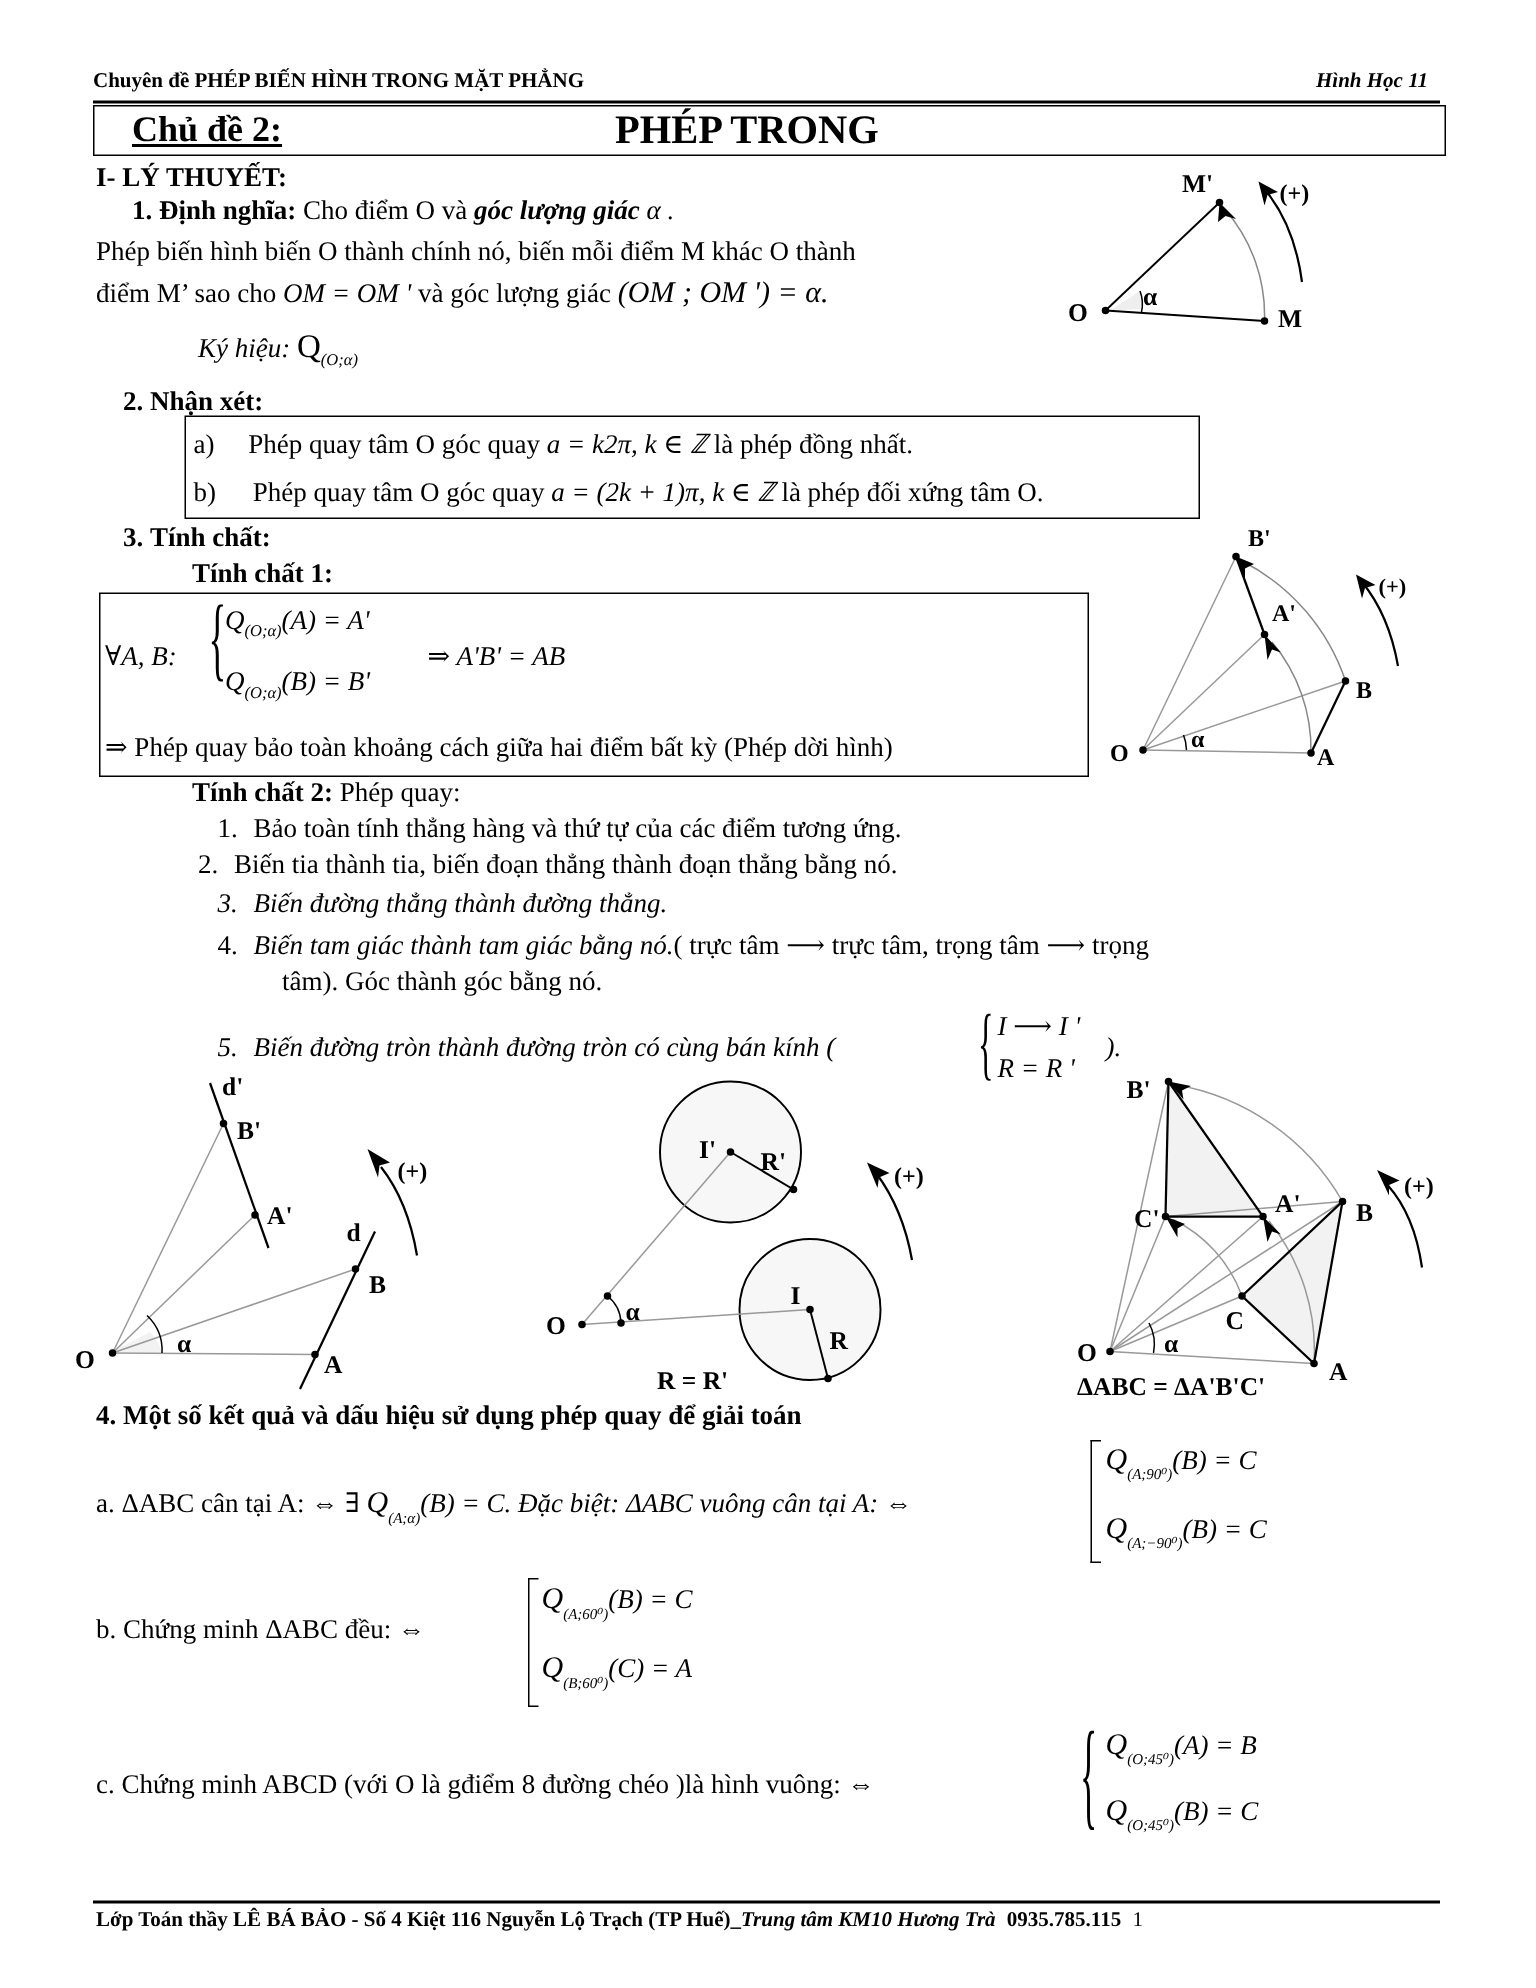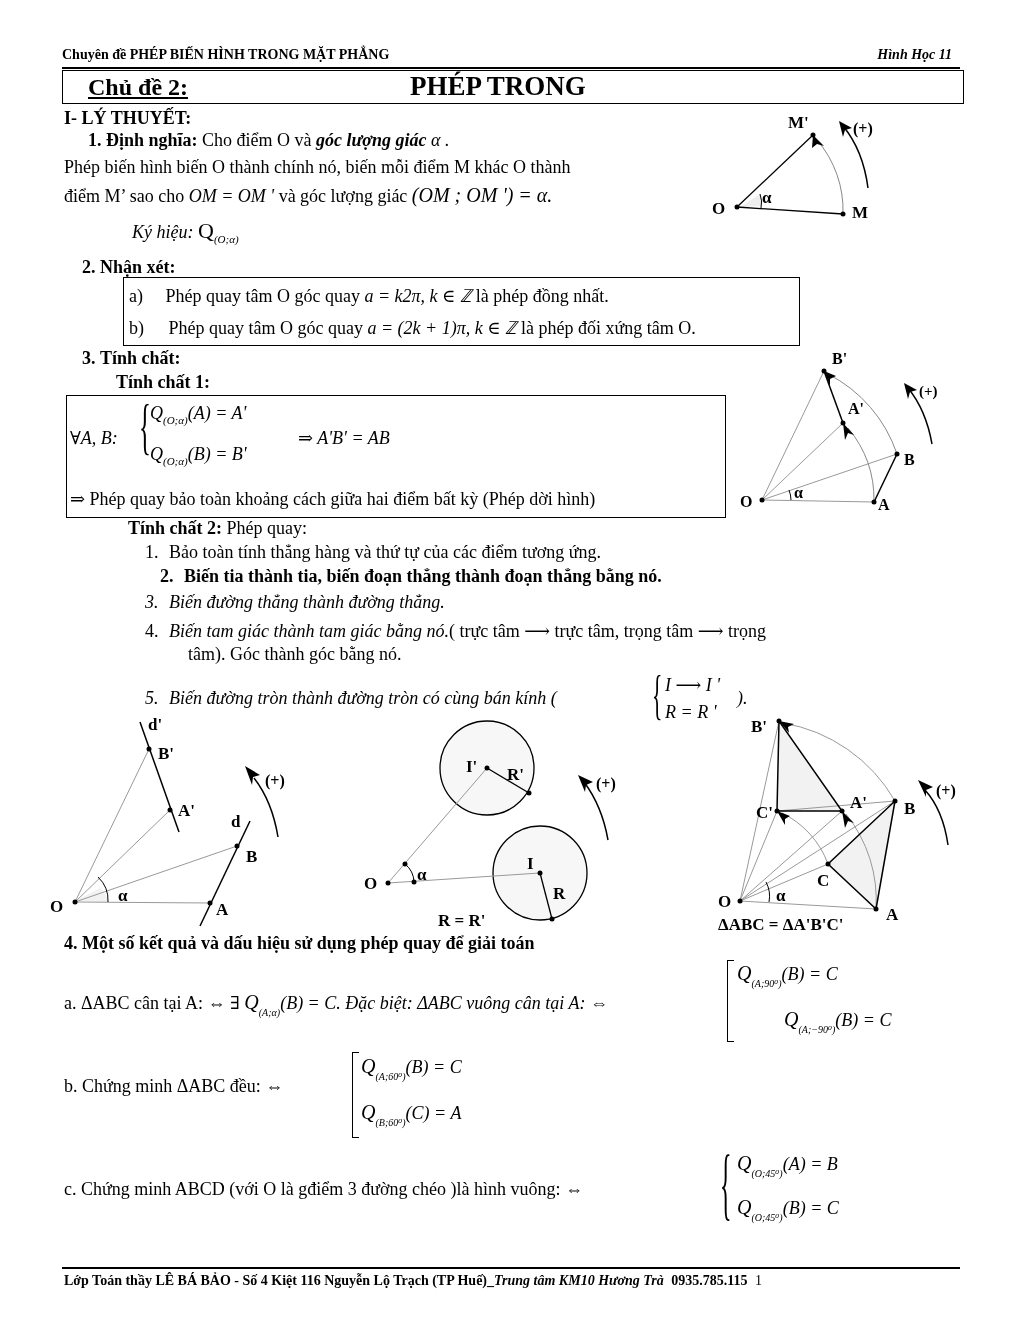--- a/index.html
+++ b/index.html
@@ -88,31 +88,31 @@
   <span>b)</span>
   <span style="margin-left:20px;">Phép quay tâm O góc quay</span>
   <span class="it">a = (2k + 1)π, k ∈ ℤ</span>
   <span>là phép đối xứng tâm O.</span>
 </div>
 
 <div class="abs txt" style="left:82px;top:348px;">
   <span class="b">3.</span>
   <span class="b u">Tính chất:</span>
 </div>
-<div class="abs txt b" style="left:116px;top:372px;text-align:center;">Tính chất 1:</div>
+<div class="abs txt b" style="left:128px;top:372px;text-align:center;">Tính chất 1:</div>
 <div class="box" style="left:66px;top:395px;width:660px;height:123px;"></div>
 <div class="abs txt it" style="left:70px;top:427px;">∀A, B:</div>
 <div class="abs" style="left:139px;top:395px;font-size:62px;font-weight:100;line-height:1;transform:scaleX(0.4);transform-origin:left;">{</div>
 <div class="abs txt it" style="left:150px;top:403px;">
   <span>Q</span><span class="sub">(O;α)</span><span>(A) = A'</span>
 </div>
 <div class="abs txt it" style="left:150px;top:444px;">
   <span>Q</span><span class="sub">(O;α)</span><span>(B) = B'</span>
 </div>
-<div class="abs txt it" style="left:298px;top:427px;text-align:right;">⇒ A'B' = AB</div>
+<div class="abs txt it" style="left:285px;top:427px;text-align:right;">⇒ A'B' = AB</div>
 <div class="abs txt" style="left:70px;top:488px;">⇒  Phép quay bảo toàn khoảng cách giữa hai điểm bất kỳ (Phép dời hình)</div>
 
 <svg style="position:absolute;left:732px;top:348px;" width="230" height="170">
   <line x1="30" y1="152" x2="92" y2="23" stroke="#999"></line>
   <line x1="30" y1="152" x2="111" y2="75" stroke="#999"></line>
   <line x1="30" y1="152" x2="165" y2="106" stroke="#999"></line>
   <line x1="30" y1="152" x2="142" y2="154" stroke="#999"></line>
   <line x1="92" y1="23" x2="111" y2="75" stroke="#000" stroke-width="1.5"></line>
   <line x1="142" y1="154" x2="165" y2="106" stroke="#000" stroke-width="1.5"></line>
   <path d="M142,154 A112,112 0 0 0 116,80" fill="none" stroke="#888"></path>
@@ -137,21 +137,21 @@
 </svg>
 
 <div class="abs txt" style="left:128px;top:518px;">
   <span class="b">Tính chất 2:</span>
   <span>Phép quay:</span>
 </div>
 <div class="abs txt" style="left:145px;top:542px;">
   <span>1.</span>
   <span style="margin-left:6px;">Bảo toàn tính thẳng hàng và thứ tự của các điểm tương ứng.</span>
 </div>
-<div class="abs txt" style="left:160px;top:566px;font-weight:bold;">
+<div class="abs txt" style="left:132px;top:566px;">
   <span>2.</span>
   <span style="margin-left:6px;">Biến tia thành tia, biến đoạn thẳng thành đoạn thẳng bằng nó.</span>
 </div>
 <div class="abs txt it" style="left:145px;top:592px;">
   <span>3.</span>
   <span style="margin-left:6px;">Biến đường thẳng thành đường thẳng.</span>
 </div>
 <div class="abs txt" style="left:145px;top:620px;">
   <span>4.</span>
   <span class="it" style="margin-left:6px;">Biến tam giác thành tam giác bằng nó.</span><span>( trực tâm ⟶ trực tâm, trọng tâm ⟶ trọng</span>
@@ -263,34 +263,34 @@
 <div class="abs sec u" style="left:64px;top:933px;">4. Một số kết quả và dấu hiệu sử dụng phép quay để giải toán</div>
 
 <div class="abs txt" style="left:64px;top:991px;">
   <span>a. ΔABC cân tại A: ⇔ ∃</span>
   <span class="it" style="font-size:20px;">Q</span><span class="sub2">(A;α)</span><span class="it">(B) = C. Đặc biệt: ΔABC vuông cân tại A: ⇔</span>
 </div>
 <div class="bracket" style="left:727px;top:960px;height:80px;"></div>
 <div class="abs txt it" style="left:737px;top:962px;">
   <span style="font-size:20px;">Q</span><span class="sub2">(A;90⁰)</span><span>(B) = C</span>
 </div>
-<div class="abs txt it" style="left:737px;top:1008px;margin-left:47px;">
+<div class="abs txt it" style="left:737px;top:1008px;">
   <span style="font-size:20px;">Q</span><span class="sub2">(A;−90⁰)</span><span>(B) = C</span>
 </div>
 
 <div class="abs txt" style="left:64px;top:1076px;">b. Chứng minh ΔABC đều:  ⇔</div>
 <div class="bracket" style="left:352px;top:1052px;height:84px;"></div>
 <div class="abs txt it" style="left:361px;top:1055px;">
   <span style="font-size:20px;">Q</span><span class="sub2">(A;60⁰)</span><span>(B) = C</span>
 </div>
 <div class="abs txt it" style="left:361px;top:1101px;">
   <span style="font-size:20px;">Q</span><span class="sub2">(B;60⁰)</span><span>(C) = A</span>
 </div>
 
-<div class="abs txt" style="left:64px;top:1179px;">c. Chứng minh ABCD (với O là gđiểm 3 đường chéo )là hình vuông:  ⇔</div>
+<div class="abs txt" style="left:64px;top:1179px;">c. Chứng minh ABCD (với O là gđiểm 8 đường chéo )là hình vuông:  ⇔</div>
 <div class="abs" style="left:720px;top:1143px;font-size:80px;font-weight:100;line-height:1;transform:scaleX(0.3);transform-origin:left;">{</div>
 <div class="abs txt it" style="left:737px;top:1152px;">
   <span style="font-size:20px;">Q</span><span class="sub2">(O;45⁰)</span><span>(A) = B</span>
 </div>
 <div class="abs txt it" style="left:737px;top:1196px;text-align:center;">
   <span style="font-size:20px;">Q</span><span class="sub2">(O;45⁰)</span><span>(B) = C</span>
 </div>
 
 <div class="rule" style="top:1267px;height:1.5px;"></div>
 <div class="abs" style="left:64px;top:1273px;font-size:14px;font-weight:bold;">

